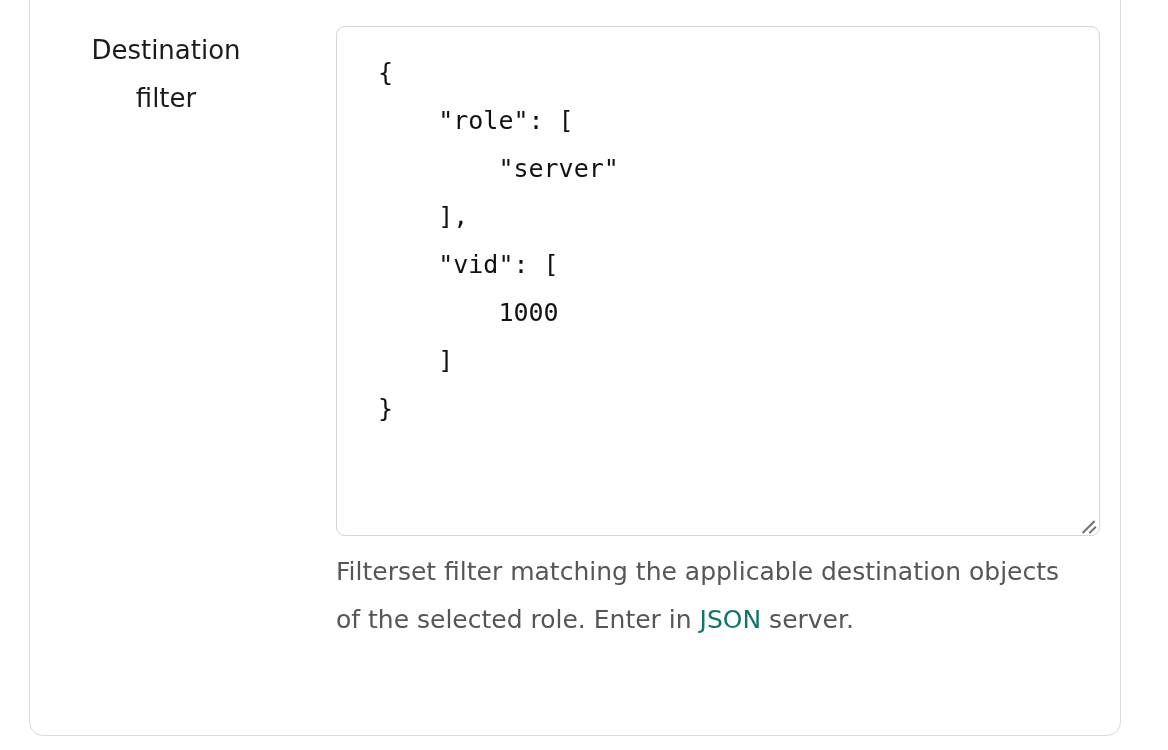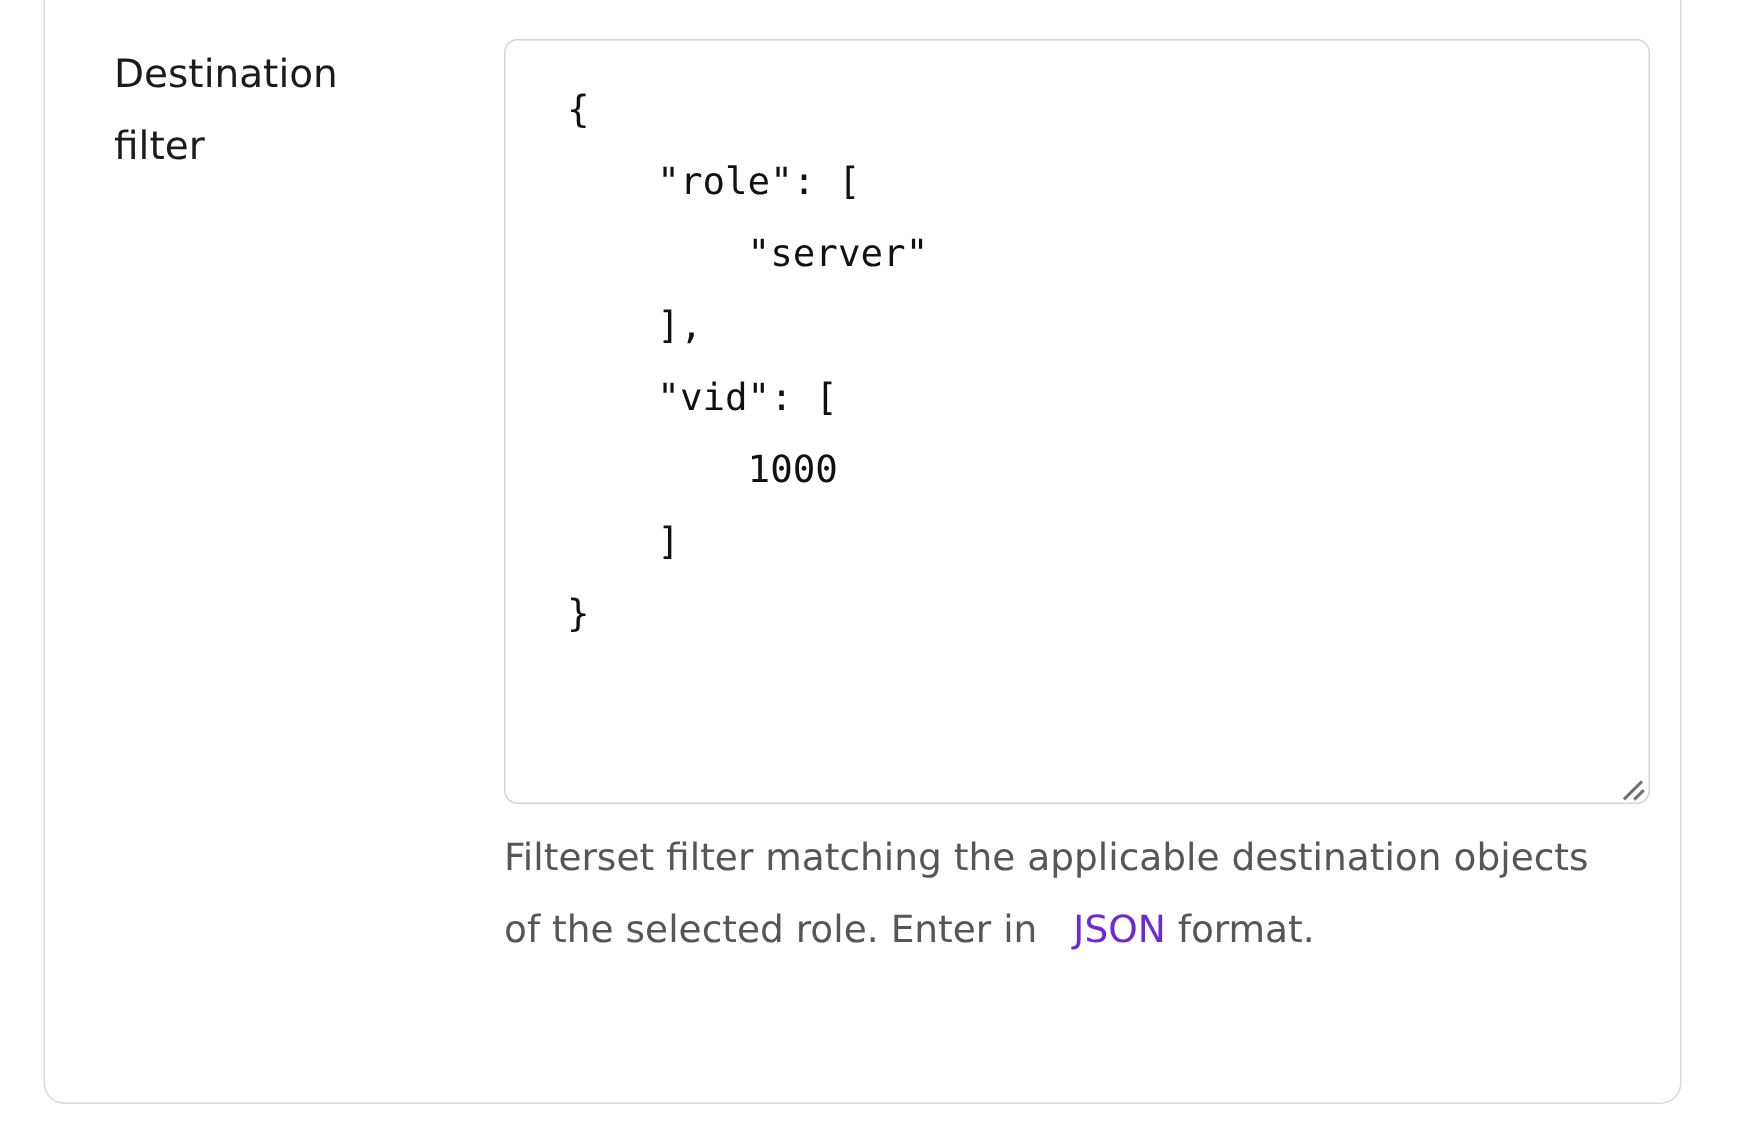--- a/index.html
+++ b/index.html
@@ -35,21 +35,21 @@
     top: 40px;          
     width: 1092px;
     height: 710px;
   }
 
   .field-label {
     position: absolute;
     left: 46px;                 
     top: 25px;                  
     width: 180px;               
-    text-align: left;
+    text-align: center;
     font-size: 26px;
     line-height: 48px;
     color: #1b1b1b;
     font-family: "DejaVu Sans", sans-serif;
     letter-spacing: 0px;
   }
 
   .field-control {
     position: absolute;
     left: 306px;                
@@ -115,24 +115,23 @@
   
   .help-text {
     margin-top: 12px;
     font-size: 25px;
     line-height: 48px;
     color: #565656;
     font-family: "DejaVu Sans", sans-serif;
     max-width: 752px;
   }
   .help-link {
-    color: #6d28d9;
+    color: #0f766e;
     text-decoration: none;
     cursor: pointer;
-    margin-left: 16px;
   }
 </style>
 </head>
 <body>
 
 <div class="card">
   <div class="form-row">
 
     <label class="field-label">Destination filter</label>
 
@@ -149,18 +148,18 @@
 }</textarea>
         <span class="resize-grip">
           <span class="g1"></span>
           <span class="g2"></span>
         </span>
       </div>
 
       <div class="help-text">
         <span>Filterset filter matching the applicable destination objects</span>
         <span>of the selected role.</span>
-        <span>Enter in </span><a class="help-link" href="#">JSON</a><span> format.</span>
+        <span>Enter in </span><a class="help-link" href="#">JSON</a><span> server.</span>
       </div>
 
     </div>
   </div>
 </div>
 
 </body></html>

